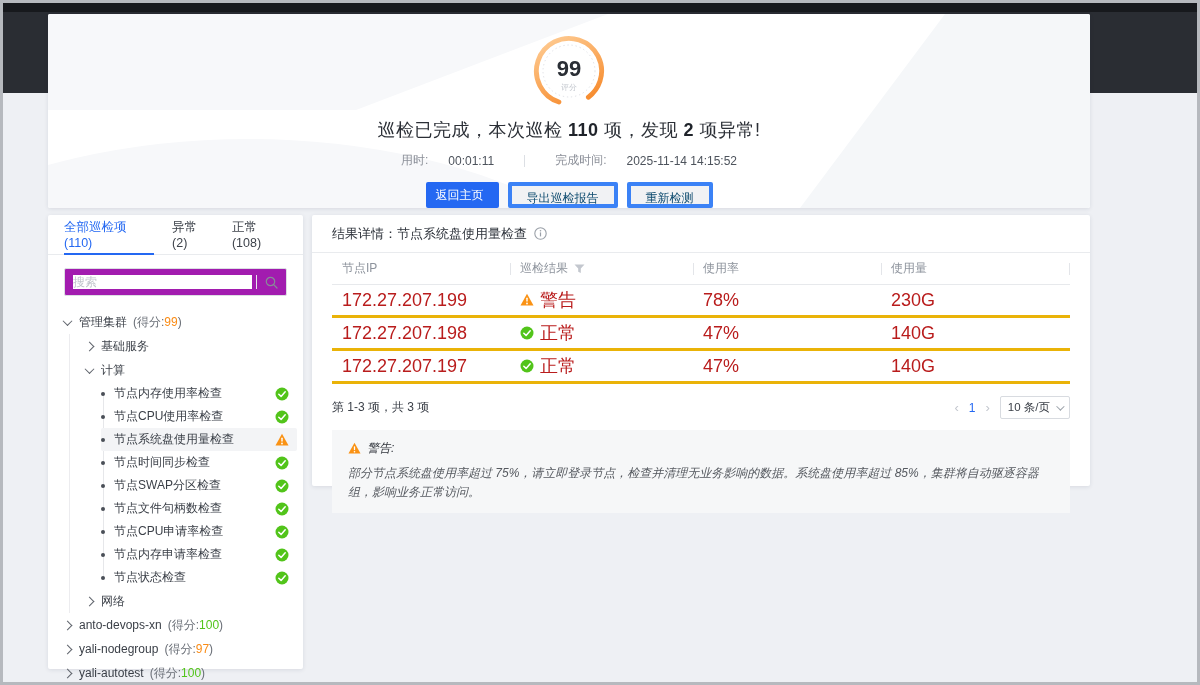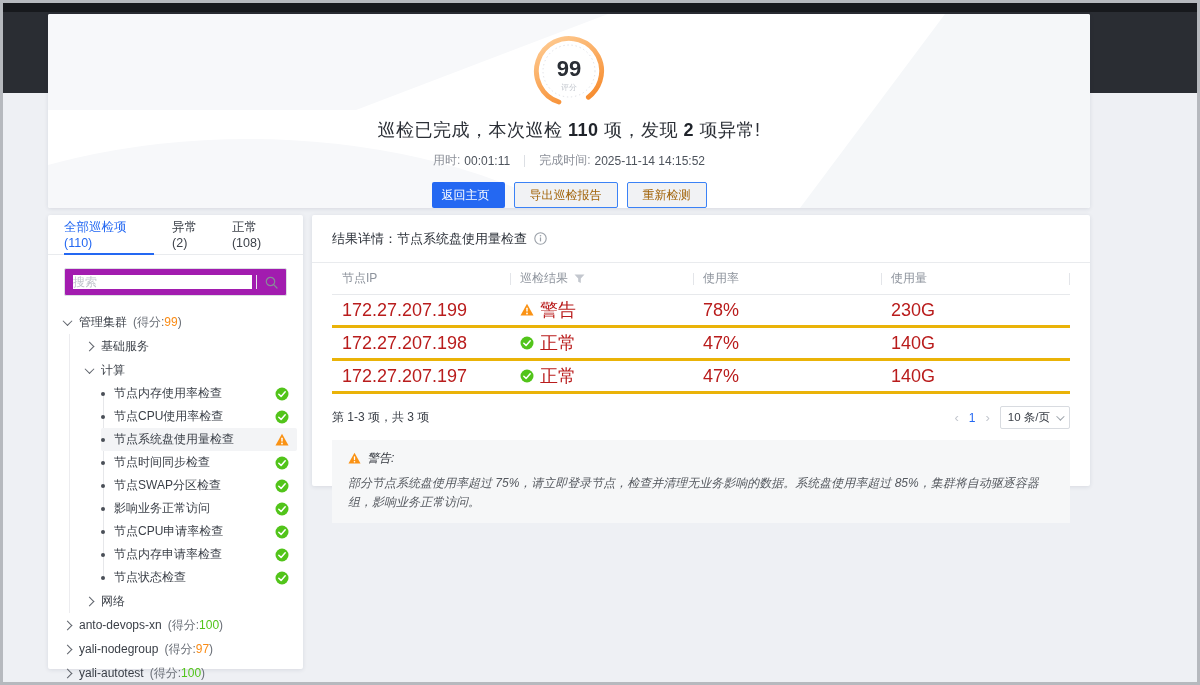--- a/index.html
+++ b/index.html
@@ -24,28 +24,28 @@
   .hero .deco-tl { position:absolute; top:0; left:0; width:560px; height:96px; background:#f7f8fa;
     clip-path:polygon(0 0,100% 0,55% 100%,0 100%); }
   .hero .deco-r { position:absolute; top:0; right:0; width:290px; height:100%; background:#f5f7f9;
     clip-path:polygon(50% 0,100% 0,100% 100%,0 100%); }
   .hero .deco-bl { position:absolute; top:125px; left:-250px; width:900px; height:500px;
     border-radius:50%; background:#f7f8fa; }
   .hero-content { position:relative; height:100%; display:flex; flex-direction:column; align-items:center; }
   .gauge { margin-top:20px; width:84px; height:84px; }
   .hero-title { margin-top:10px; font-size:18px; color:#2b2f36; letter-spacing:.5px; }
   .hero-title .num { font-weight:700; color:#1f232a; }
-  .hero-meta { margin-top:10px; font-size:12px; color:#8c9099; display:flex; align-items:center; }
+  .hero-meta { margin-top:10px; font-size:12px; color:#8c9099; display:flex; align-items:center;gap:16px; }
   .hero-meta .val { color:#4d535c; margin-left:4px; }
   .meta-divider { width:1px; height:12px; background:#dcdfe4; margin:0 14px; }
   .hero-actions { margin-top:13px; display:flex; gap:9px; }
   .btn { height:26px; padding:0 15px; font-size:12px; border:none; border-radius:2px; cursor:pointer;
     font-family:inherit; line-height:26px; }
   .btn-primary { background:var(--accent,#2468f2); color:#fff;padding-left:10px; }
-  .btn-default { background:#f1f2f4; color:#a16207; border:1px solid #3b82f6; line-height:24px; }
+  .btn-default { background:#f1f2f4; color:#0c4a6e; border:4px solid #3b82f6; line-height:24px; }
 
   
   .left-card { left:45px; top:212px; width:255px; height:454px; }
   .tabs { display:flex; gap:18px; padding:0 16px; height:40px; align-items:stretch;
     border-bottom:1px solid #e9ebee; }
   .tab { position:relative; display:flex; align-items:center; font-size:12.5px; color:#3d424a; cursor:pointer; }
   .tab.active { color:var(--accent,#2468f2); }
   .tab.active::after { content:""; position:absolute; left:0; right:0; bottom:-1px; height:2px;
     background:var(--accent,#2468f2); }
   .search { margin:13px 16px 6px; height:28px; border:1px solid #dcdee3; border-radius:2px;
@@ -70,21 +70,21 @@
     border-left:1px solid #e6e7ea; }
   .tree-leaf { position:relative; display:flex; align-items:center; height:23px; cursor:pointer;
     padding-right:8px; border-radius:2px; }
   .tree-leaf.sel { background:#f3f4f6; }
   .bullet { width:4px; height:4px; border-radius:50%; background:#4a4f57; flex:0 0 auto; z-index:1; }
   .leaf-label { margin-left:9px; }
   .leaf-status { margin-left:auto; display:flex; align-items:center; }
 
   
   .right-card { left:309px; top:212px; width:778px; height:271px; }
-  .detail-header { height:48px; display:flex; align-items:center; padding:8px 20px;
+  .detail-header { height:38px; display:flex; align-items:center; padding:8px 20px;
     border-bottom:1px solid #e9ebee; font-size:13px; color:#2e333b; }
   .detail-header .info { margin-left:7px; display:flex; align-items:center; cursor:pointer; }
 
   .dtable { margin:0 20px; }
   .thead { display:flex; height:32px; align-items:center; color:#8d939c; font-size:12px;
     border-bottom:1px solid #e7e9ec; }
   .tcell { padding:0 10px; position:relative; display:flex; align-items:center; }
   .c1 { width:178px; } .c2 { width:183px; } .c3 { width:188px; } .c4 { width:189px; }
   .thead .tcell + .tcell::before { content:""; position:absolute; left:0; top:50%; transform:translateY(-50%);
     width:1px; height:12px; background:#e3e5e9; }
@@ -241,21 +241,21 @@
     <span class="leaf-status">
   <svg width="14" height="14" viewBox="0 0 14 14">
     <circle cx="7" cy="7" r="6.5" fill="#52c41a"></circle>
     <path d="M3.8 7.2 L6.1 9.4 L10.2 4.8" stroke="#fff" stroke-width="1.5" fill="none" stroke-linecap="round" stroke-linejoin="round"></path>
   </svg>
 </span>
   </div>
 
   <div class="tree-leaf">
     <span class="bullet"></span>
-    <span class="leaf-label">影响业务正常访问</span>
+    <span class="leaf-label">节点文件句柄数检查</span>
     <span class="leaf-status">
   <svg width="14" height="14" viewBox="0 0 14 14">
     <circle cx="7" cy="7" r="6.5" fill="#52c41a"></circle>
     <path d="M3.8 7.2 L6.1 9.4 L10.2 4.8" stroke="#fff" stroke-width="1.5" fill="none" stroke-linecap="round" stroke-linejoin="round"></path>
   </svg>
 </span>
   </div>
 
   <div class="tree-leaf">
     <span class="bullet"></span>

